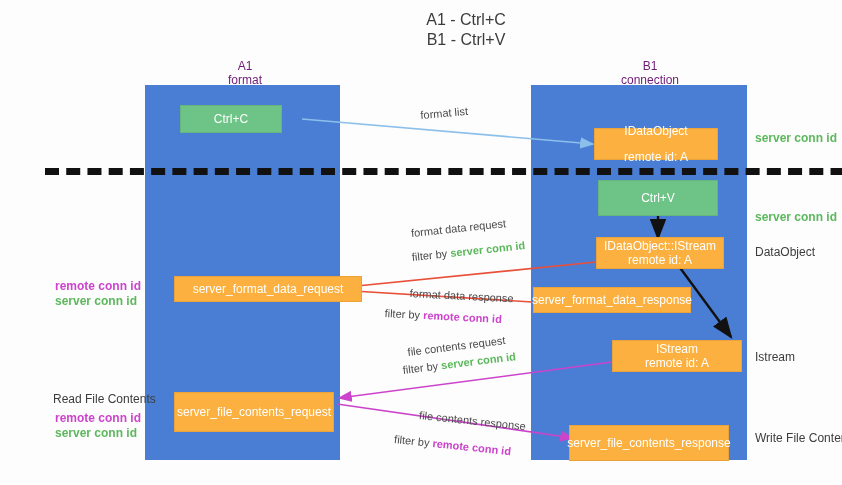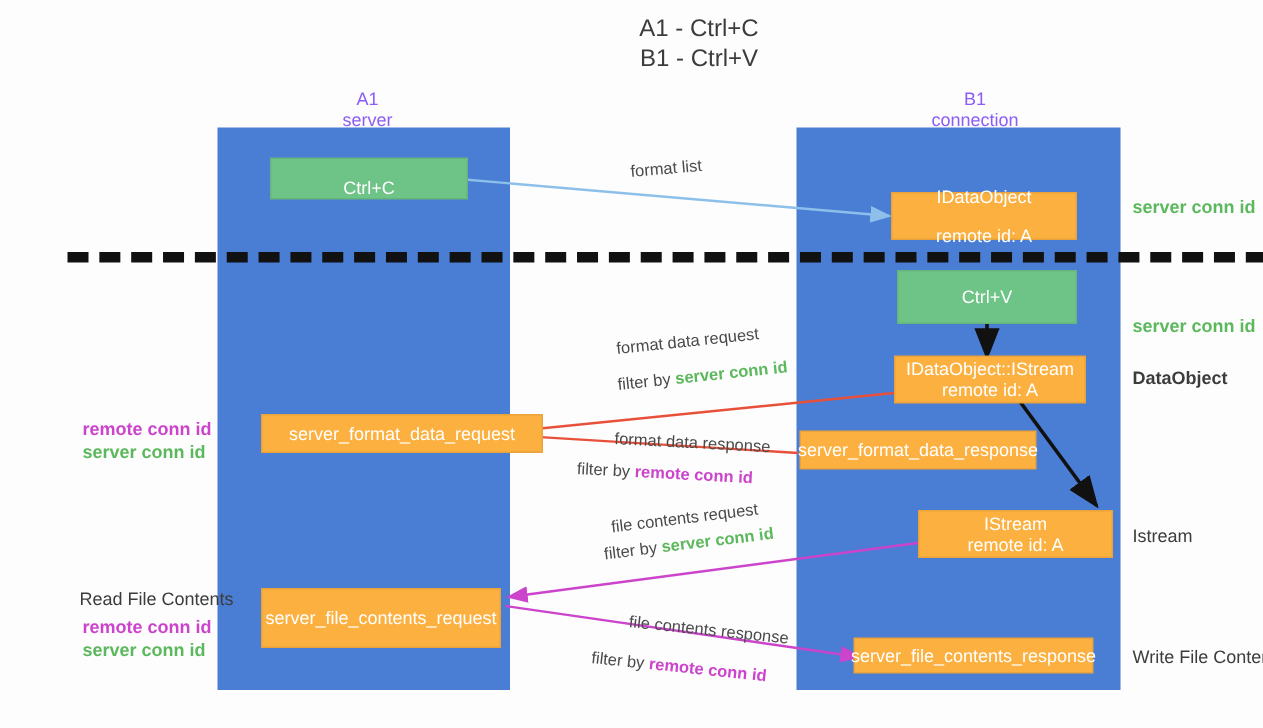--- a/index.html
+++ b/index.html
@@ -8,21 +8,21 @@
     background:#fdfdfd;
     font-family:"Liberation Sans","DejaVu Sans",sans-serif;
     color:#3c3c3c;
   }
   #stage{position:absolute;left:0;top:0;width:842px;height:485px;margin-left:45px;}
 
   .lane{position:absolute;background:#4a7ed4;}
 
   .title{position:absolute;text-align:center;font-size:16px;color:#3c3c3c;line-height:20px;}
 
-  .colhead{position:absolute;text-align:center;font-size:12px;color:#8b5cf6;line-height:14px;}
+  .colhead{position:absolute;text-align:center;font-size:12px;color:#701a75;line-height:14px;}
 
   .box{
     position:absolute;box-sizing:border-box;
     display:flex;flex-direction:column;align-items:center;justify-content:center;
     color:#ffffff;font-size:12px;line-height:14px;text-align:center;
     border:1px solid rgba(0,0,0,0.07);
   }
   .box.green{background:#6ec387;}
   .box.orange{background:#fbb03f;}
 
@@ -43,21 +43,21 @@
 
 <div id="stage">
 
   <div class="title" style="left:321px;top:10px;width:200px;">
     <div>A1 - Ctrl+C</div>
     <div>B1 - Ctrl+V</div>
   </div>
 
   <div class="colhead" style="left:140px;top:59px;width:120px;">
     <div>A1</div>
-    <div>server</div>
+    <div>format</div>
   </div>
   <div class="colhead" style="left:545px;top:59px;width:120px;">
     <div>B1</div>
     <div>connection</div>
   </div>
 
   <div class="lane" style="left:100px;top:85px;width:195px;height:375px;"></div>
   <div class="lane" style="left:486px;top:85px;width:216px;height:375px;"></div>
 
   <svg class="arrows">
@@ -86,21 +86,21 @@
 
     <line x1="633" y1="265" x2="686" y2="337" stroke="#111111" stroke-width="2.4" marker-end="url(#ah-black)"></line>
 
     <line x1="567" y1="362" x2="294" y2="398" stroke="#cc44cc" stroke-width="1.6" marker-end="url(#ah-mag)"></line>
 
     <line x1="292" y1="404" x2="528" y2="438" stroke="#cc44cc" stroke-width="1.6" marker-end="url(#ah-mag)"></line>
   </svg>
 
   <div class="dashed"></div>
 
-  <div class="box green" style="left:135px;top:105px;width:132px;height:28px;justify-content:flex-end;">
+  <div class="box green" style="left:135px;top:105px;width:102px;height:28px;">
     <span>Ctrl+C</span>
   </div>
 
   <div class="box orange" style="left:549px;top:128px;width:124px;height:32px;gap:12px;">
     <span>IDataObject</span>
     <span>remote id: A</span>
   </div>
 
   <div class="box green" style="left:553px;top:180px;width:120px;height:36px;">
     <span>Ctrl+V</span>
@@ -121,21 +121,21 @@
 
   <div class="box orange" style="left:567px;top:340px;width:130px;height:32px;">
     <span>IStream</span>
     <span>remote id: A</span>
   </div>
 
   <div class="box orange" style="left:129px;top:392px;width:160px;height:40px;">
     <span>server_file_contents_request</span>
   </div>
 
-  <div class="box orange" style="left:524px;top:425px;width:160px;height:24px;">
+  <div class="box orange" style="left:524px;top:425px;width:160px;height:36px;">
     <span>server_file_contents_response</span>
   </div>
 
   <div class="annot" style="left:376px;top:122px;transform:rotate(-5deg) translateY(-14px);">
     <span>format list</span>
   </div>
 
   <div class="annot" style="left:367px;top:242px;transform:rotate(-6deg) translateY(-16px);">
     <span>format data request</span>
   </div>
@@ -167,21 +167,21 @@
     <span>filter by</span>
     <span class="magenta-t">remote conn id</span>
   </div>
 
   <div class="sidelabel" style="left:710px;top:131px;">
     <span class="green-t">server conn id</span>
   </div>
   <div class="sidelabel" style="left:710px;top:210px;">
     <span class="green-t">server conn id</span>
   </div>
-  <div class="sidelabel dark" style="left:710px;top:245px;font-weight:bold;">
+  <div class="sidelabel dark" style="left:710px;top:245px;">
     <span>DataObject</span>
   </div>
   <div class="sidelabel dark" style="left:710px;top:350px;">
     <span>Istream</span>
   </div>
   <div class="sidelabel dark" style="left:710px;top:431px;">
     <span>Write File Contents</span>
   </div>
 
   <div class="sidelabel" style="left:10px;top:279px;">

